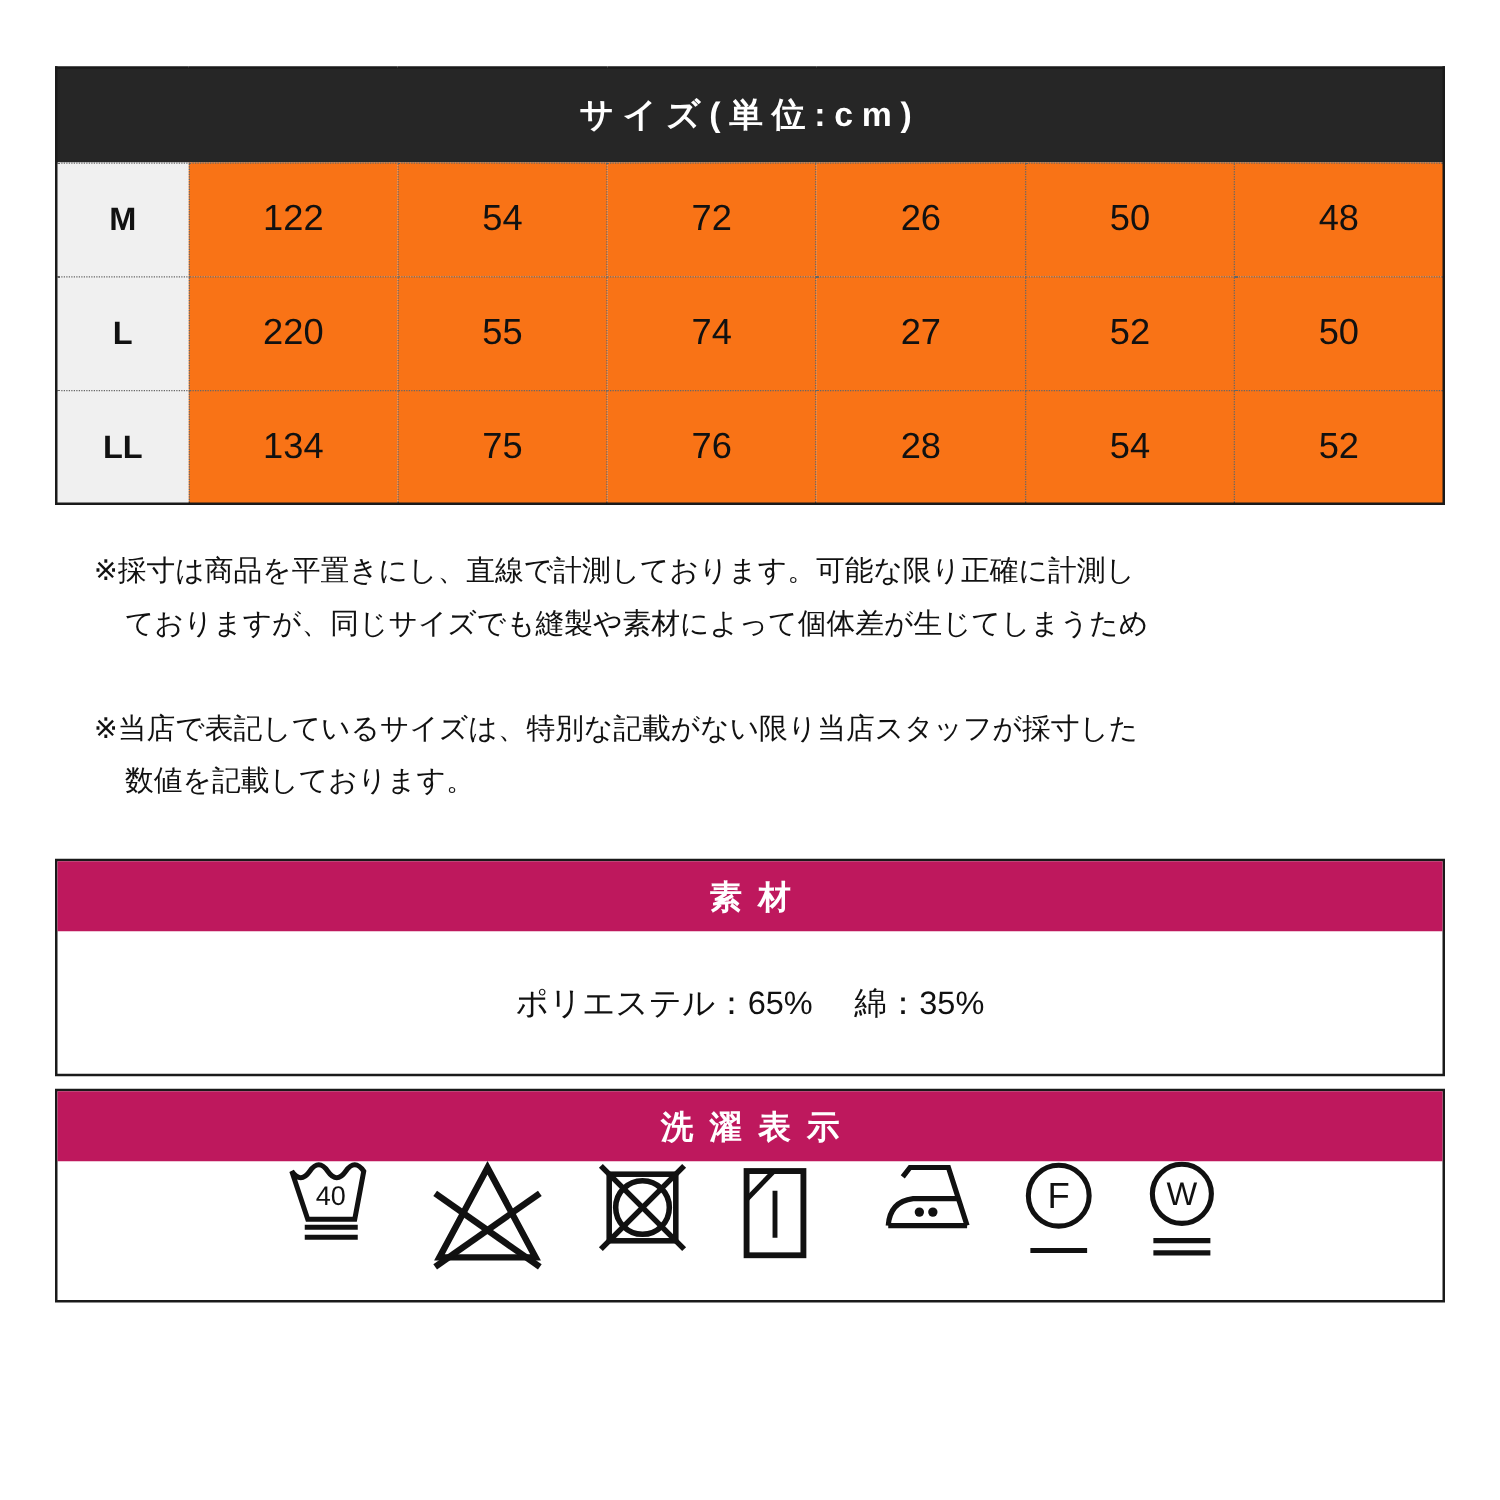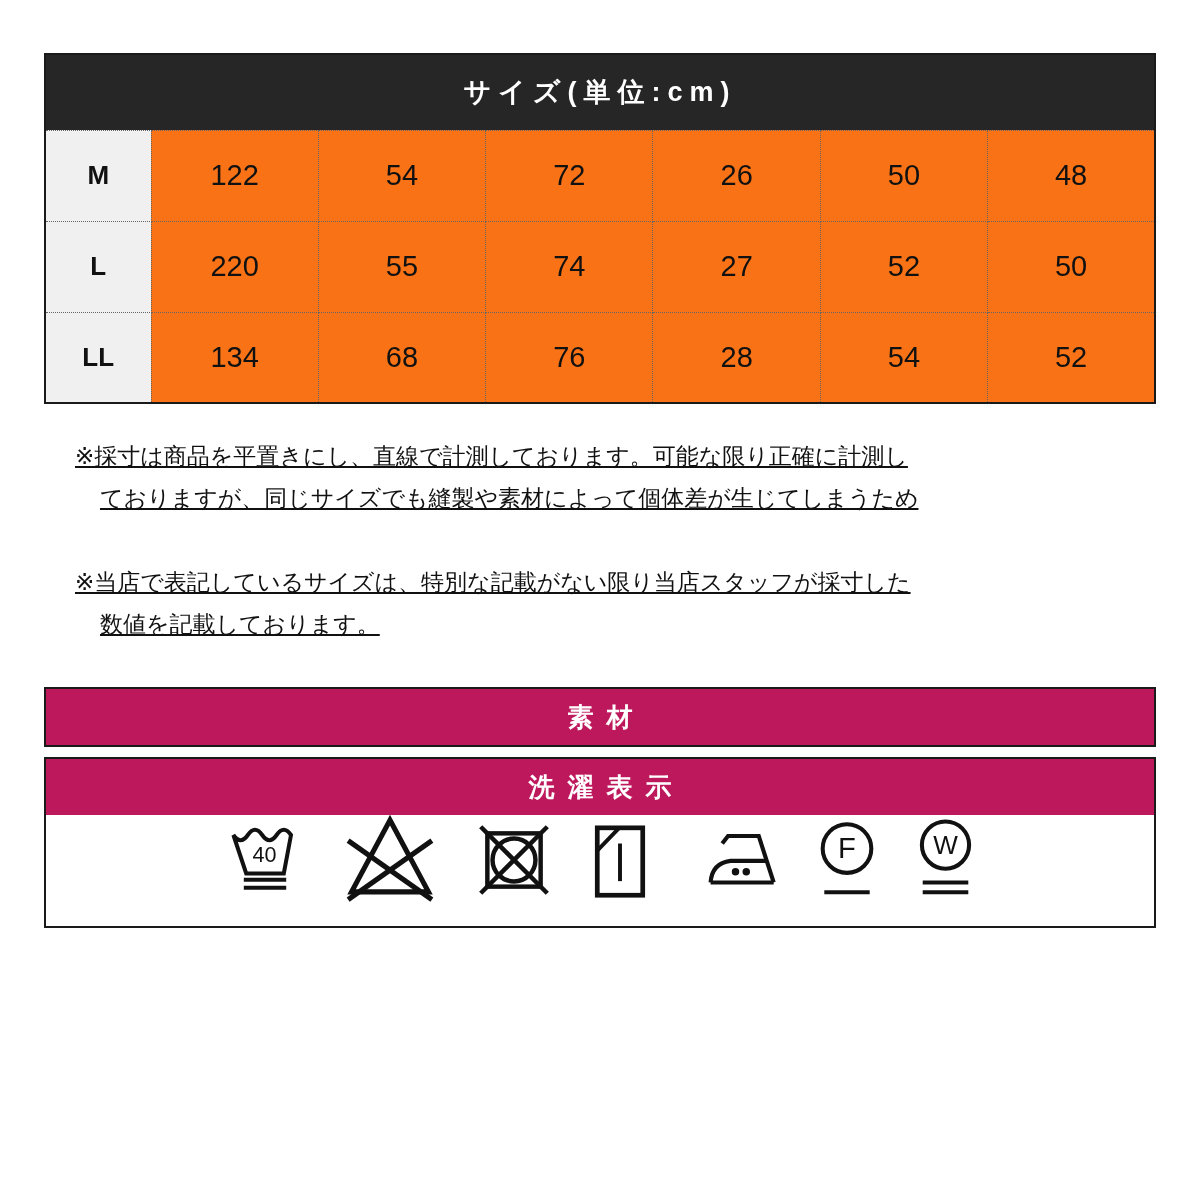--- a/index.html
+++ b/index.html
@@ -34,21 +34,21 @@
     vertical-align: middle;
   }
   .col-header-row th { height: 88px; font-size: 26px; font-weight: bold; background: #ffffff; }
   .size-table .rowhead { background: #f0f0f0; font-size: 26px; font-weight: bold; }
   .size-table tbody tr { height: 91px; }
   .size-table td { font-size: 29px; font-weight: normal; background: #f97316; }
 
   
   .notes { margin: 31px 0 0 31px; font-size: 23px; }
   .note { margin-bottom: 42px; }
-  .note-line { display: block; line-height: 42px; white-space: nowrap; text-decoration: underline; }
+  .note-line { display: block; line-height: 42px; white-space: nowrap; }
   .note-line.cont { padding-left: 25px; }
 
   
   .panel { border: 2px solid #1a1a1a; background: #ffffff; }
   .panel.material { margin-top: 28px; }
   .panel.washing { margin-top: 10px; }
   .panel-header {
     background: #be185d;
     color: #ffffff;
     height: 56px;
@@ -58,21 +58,21 @@
     letter-spacing: 13px;
     text-indent: 13px; 
   }
   .panel-body.material-body {
     height: 114px;
     display: flex; align-items: center; justify-content: center;
     font-size: 26px;
   }
   .panel-body.icons {
     height: 111px;
-    display: flex; justify-content: center; align-items: center;
+    display: flex; justify-content: center; align-items: flex-start;
     gap: 40px;
     padding-bottom: 22px;
   }
   .care-icon { display: block; }
   .care-icon .stroke { fill: none; stroke: #111; stroke-width: 5; stroke-linejoin: miter; }
   .care-icon .thick  { stroke-width: 6; }
   .care-icon .fillshape { fill: #111; stroke: none; }
   .care-icon text {
     font-family: "Liberation Sans", "DejaVu Sans", sans-serif;
     fill: #111; stroke: none;
@@ -113,21 +113,21 @@
         <td>220</td>
         <td>55</td>
         <td>74</td>
         <td>27</td>
         <td>52</td>
         <td>50</td>
       </tr>
       <tr>
         <th class="rowhead">LL</th>
         <td>134</td>
-        <td>68</td>
+        <td>75</td>
         <td>76</td>
         <td>28</td>
         <td>54</td>
         <td>52</td>
       </tr>
     </tbody>
   </table>
 
   <div class="notes">
     <p class="note">
@@ -135,20 +135,23 @@
       <span class="note-line cont">ておりますが、同じサイズでも縫製や素材によって個体差が生じてしまうため</span>
     </p>
     <p class="note">
       <span class="note-line">※当店で表記しているサイズは、特別な記載がない限り当店スタッフが採寸した</span>
       <span class="note-line cont">数値を記載しております。</span>
     </p>
   </div>
 
   <section class="panel material">
     <div class="panel-header">素材</div>
+    <div class="panel-body material-body">
+      <span>ポリエステル：65%　 綿：35%</span>
+    </div>
   </section>
 
   <section class="panel washing">
     <div class="panel-header">洗濯表示</div>
     <div class="panel-body icons">
 
       <svg class="care-icon" width="76" viewBox="0 0 95 82" xmlns="http://www.w3.org/2000/svg">
         <path class="stroke" d="M8,10 q9,13 18,0 q9,-13 18,0 q9,13 18,0 q9,-13 18,0 L71,58 L24,58 Z"></path>
         <text x="47" y="44" font-size="27" text-anchor="middle">40</text>
         <path class="stroke" d="M21,66 H74"></path>

